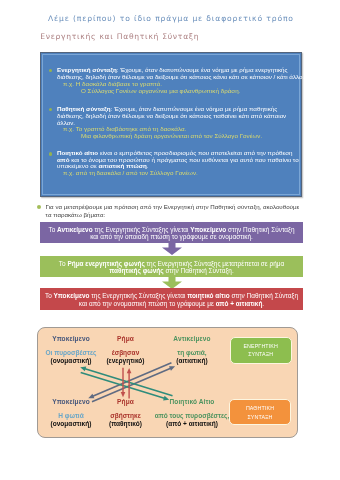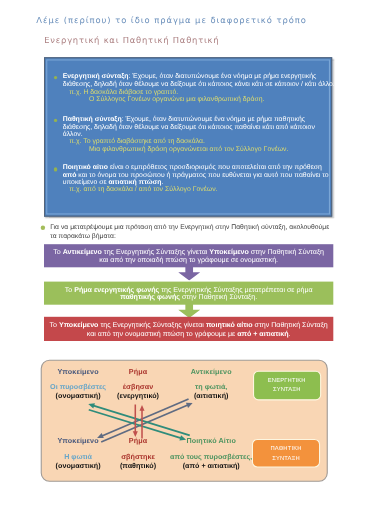--- a/index.html
+++ b/index.html
@@ -4,21 +4,21 @@
 <style>
   html,body{margin:0;padding:0;}
   body{width:340px;height:480px;background:#ffffff;
        font-family:"Liberation Sans",sans-serif;overflow:hidden;
        -webkit-font-smoothing:antialiased;}
   .page{position:relative;width:340px;height:480px;background:#fff;}
 
   
   .hdr{position:absolute;color:#6a8fbb;font-family:"DejaVu Sans",sans-serif;
        font-size:7.6px;line-height:1;letter-spacing:.87px;white-space:nowrap;}
-  .hdr.l1{left:33px;top:14.5px;}
+  .hdr.l1{left:48px;top:14.5px;}
   .hdr.l2{left:40.2px;top:32.5px;color:#ab7f80;letter-spacing:.72px;}
 
   
   .bluebox{position:absolute;left:40px;top:52px;width:262px;height:145px;
            background:#4f81bd;box-sizing:border-box;
            border:1px solid #54647a;box-shadow:1.2px 1.2px 1.2px rgba(90,90,90,.42);}
   .bluebox .inner{position:absolute;left:1px;top:1px;right:1px;bottom:1px;
            border:1px solid #7aa6d6;}
   .bl{position:absolute;font-size:6.25px;line-height:1;color:#ffffff;white-space:nowrap;}
   .bl b{font-weight:bold;}
@@ -45,21 +45,21 @@
   .dl.case{color:#111111;}
   .tagbox{position:absolute;border-radius:5px;color:#ffffff;text-align:center;border:1px solid #fdf6e0;box-sizing:border-box;}
   .tagbox .tl{position:absolute;left:0;right:0;font-size:5.3px;line-height:1;white-space:nowrap;letter-spacing:.12px;}
 </style>
 </head>
 <body>
 
 <div class="page">
 
   <div class="hdr l1">Λέμε (περίπου) το ίδιο πράγμα με διαφορετικό τρόπο</div>
-  <div class="hdr l2">Ενεργητική και Παθητική Παθητική</div>
+  <div class="hdr l2">Ενεργητικής και Παθητική Σύνταξη</div>
 
   <div class="bluebox">
     <div class="inner"></div>
 
     <div class="bul" style="left:7.8px;top:16.0px;"></div>
     <div class="bl" style="left:16px;top:13.5px;"><b>Ενεργητική σύνταξη</b><span>: Έχουμε, όταν διατυπώνουμε ένα νόημα με ρήμα ενεργητικής</span></div>
     <div class="bl" style="left:16px;top:20.9px;">διάθεσης, δηλαδή όταν θέλουμε να δείξουμε ότι κάποιος κάνει κάτι σε κάποιον / κάτι άλλο.</div>
     <div class="bl ex" style="left:22px;top:28.0px;">π.χ. Η δασκάλα διάβασε το γραπτό.</div>
     <div class="bl ex" style="left:40px;top:34.8px;">Ο Σύλλογος Γονέων οργανώνει μια φιλανθρωπική δράση.</div>
 

